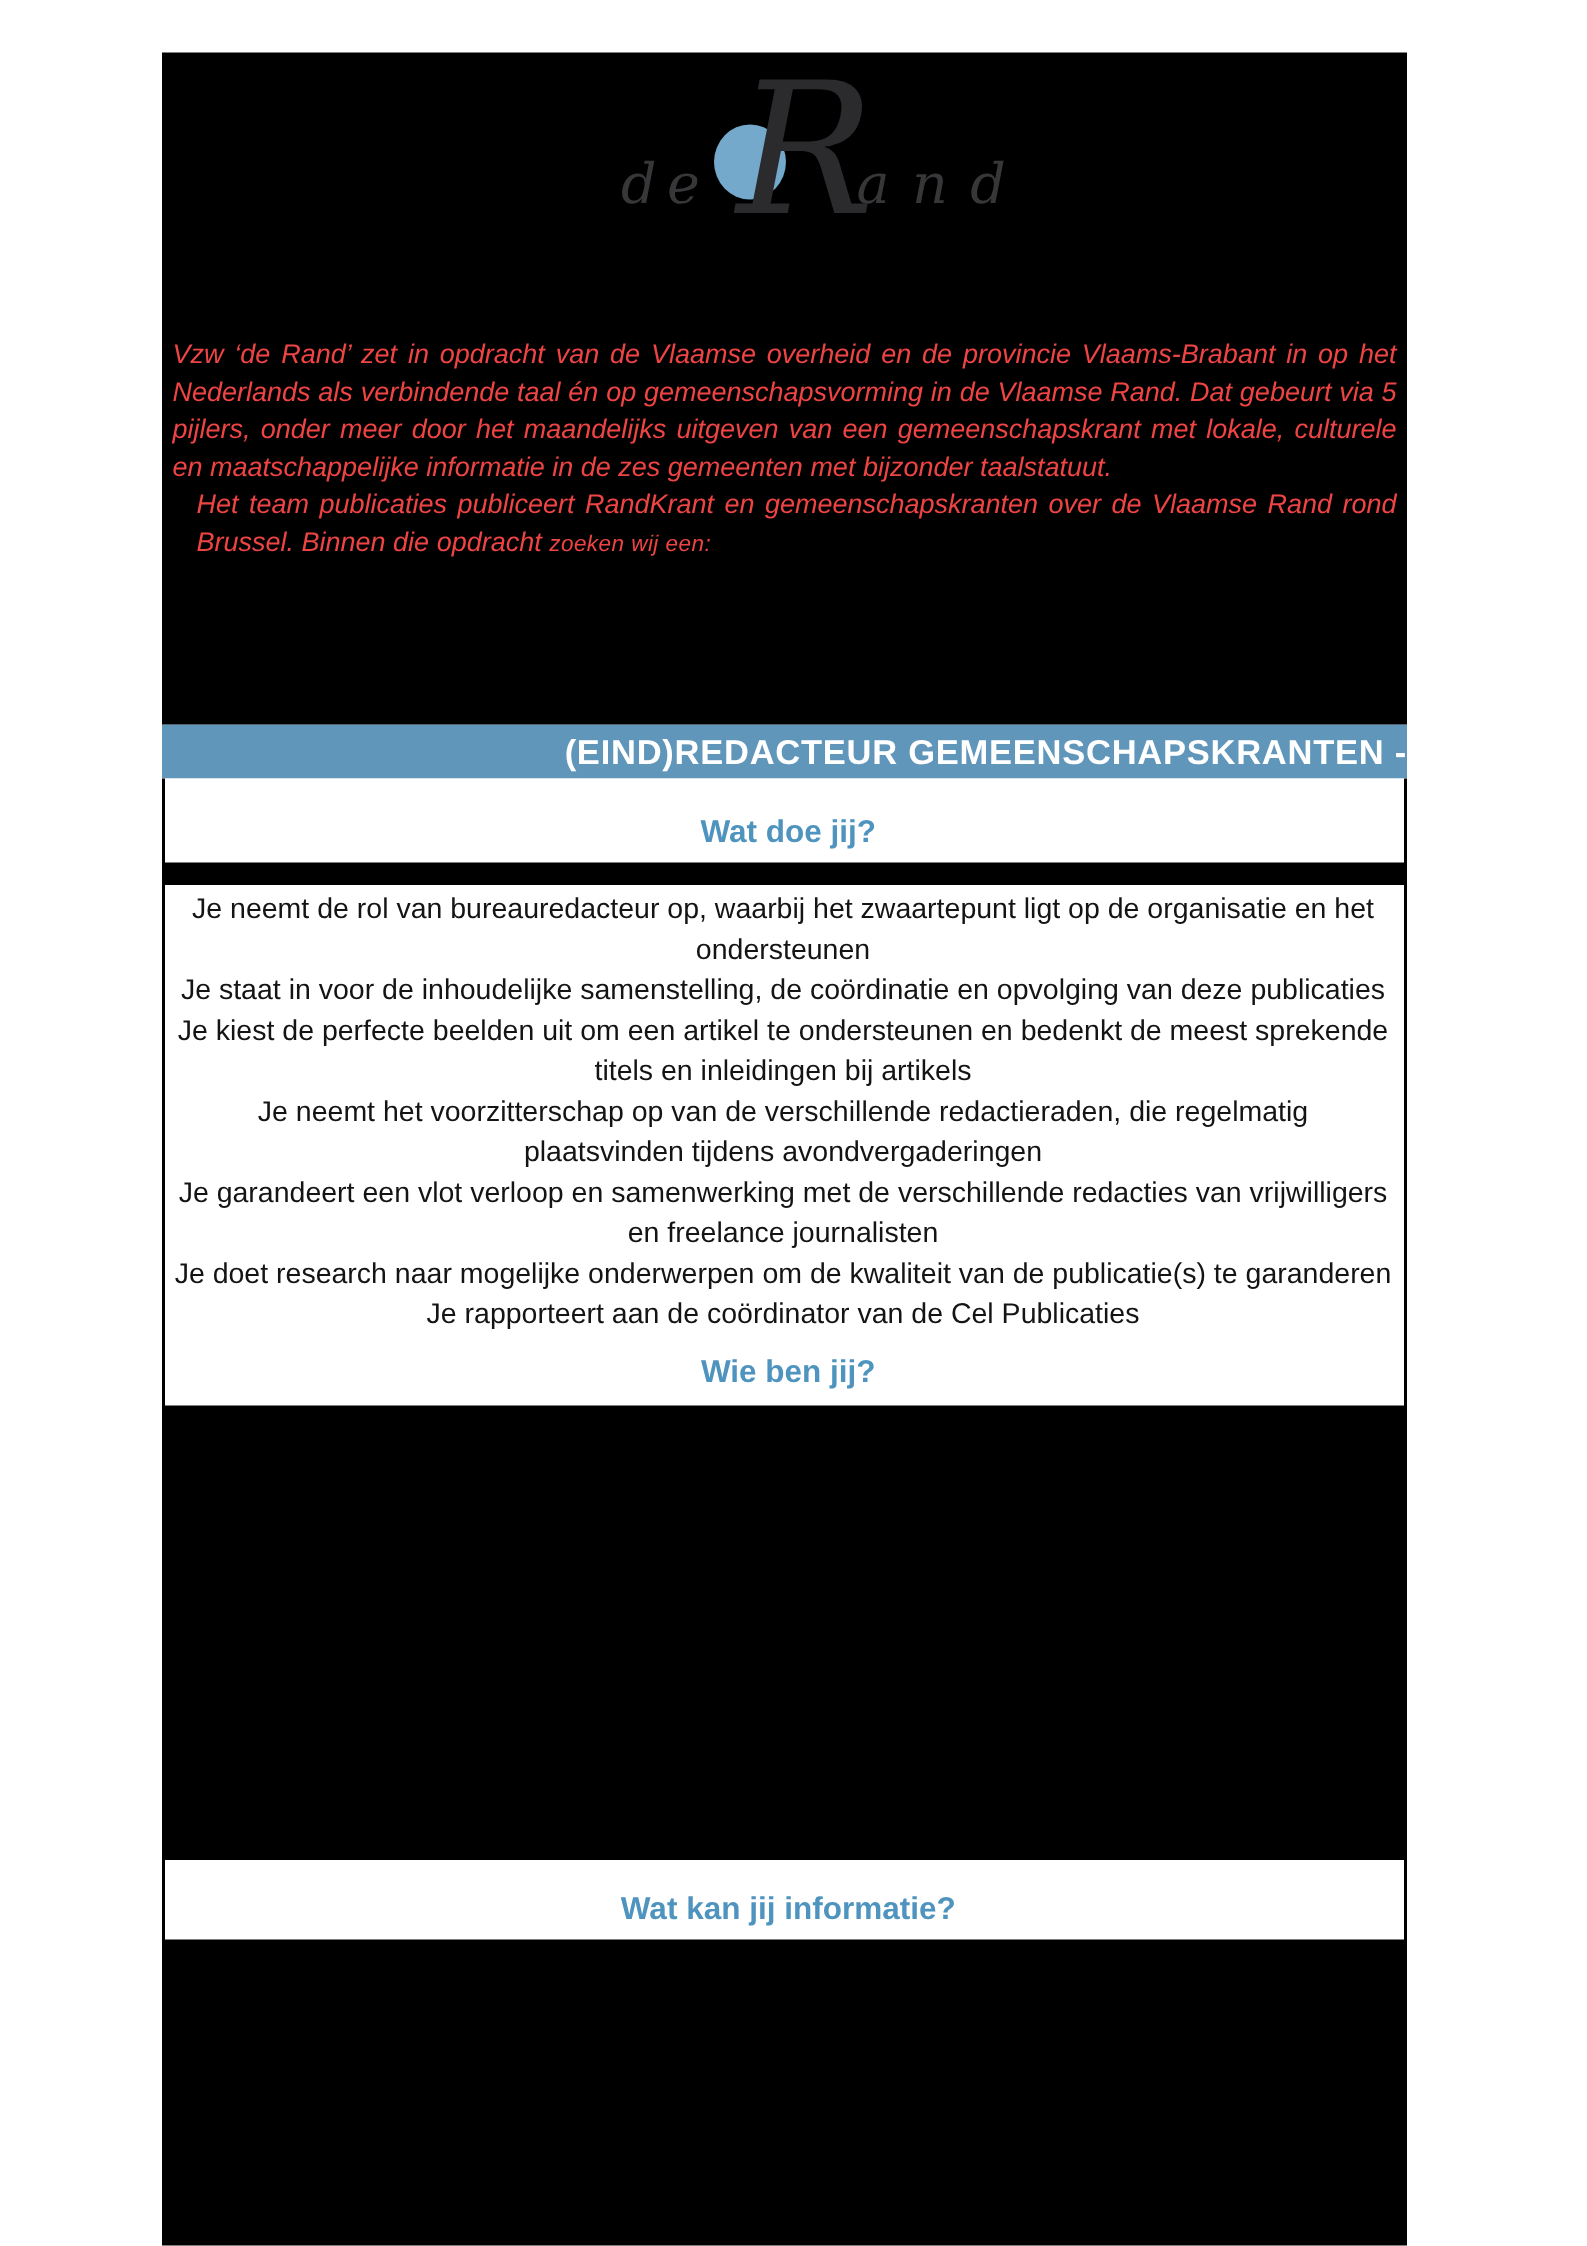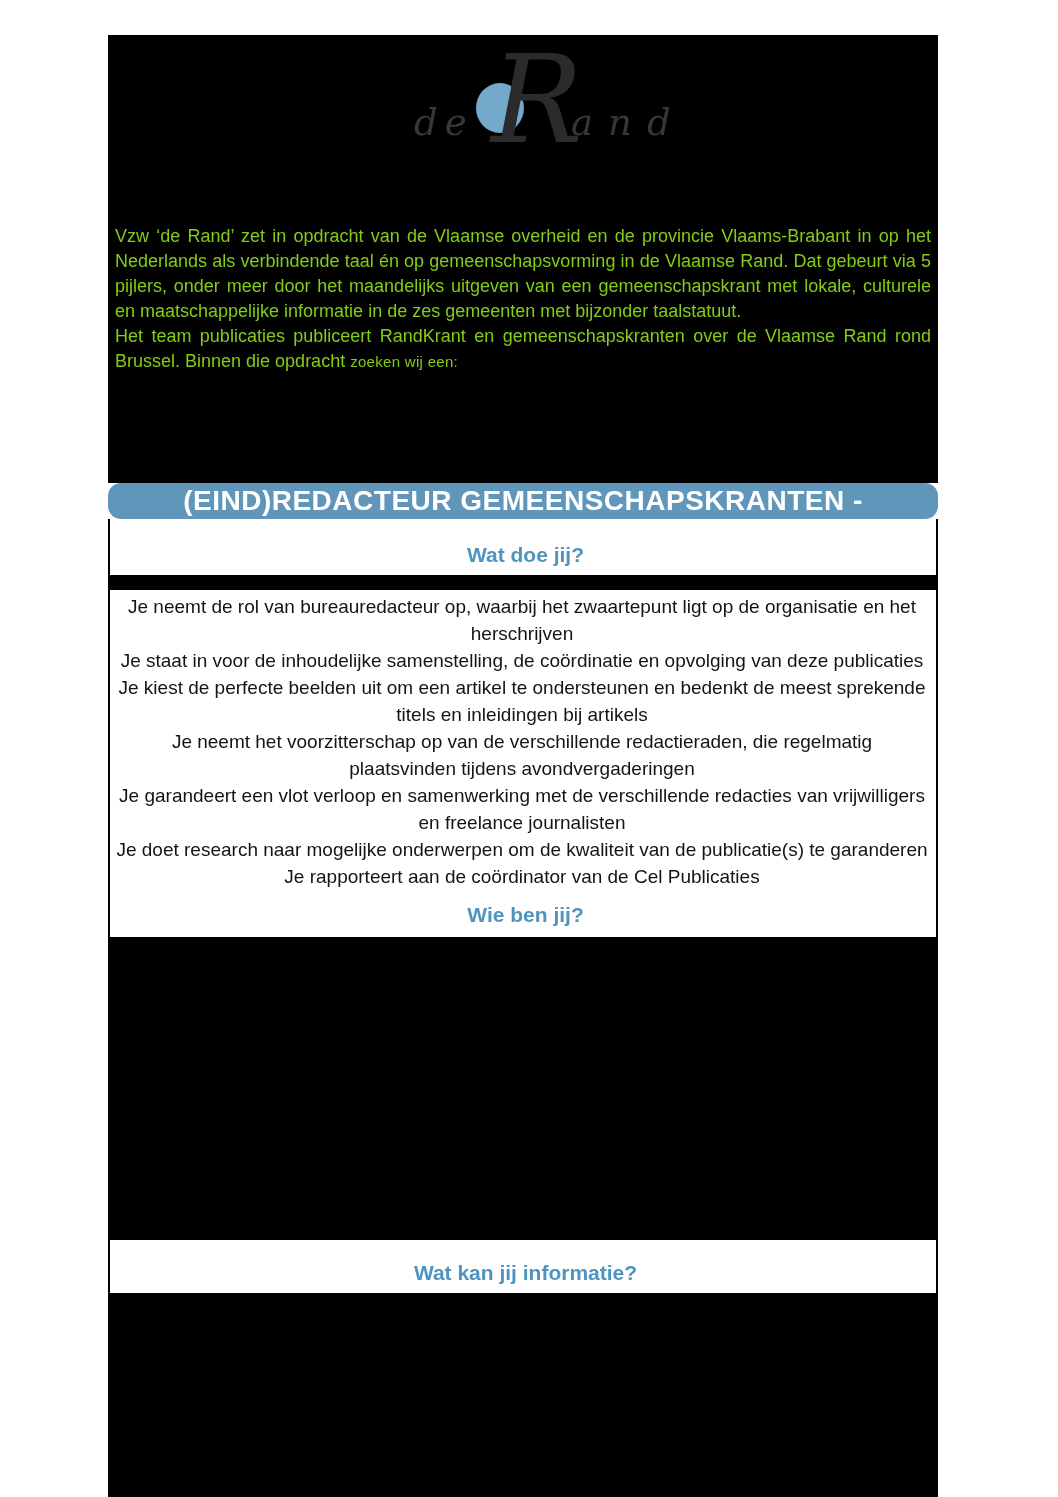--- a/index.html
+++ b/index.html
@@ -47,39 +47,39 @@
     position: absolute;
     left: 383px; top: -14px;
     font-family: "DejaVu Serif", serif;
     font-style: italic;
     font-size: 122px;
     line-height: 1.3;
     color: #2b2b2e;
   }
   .intro {
     padding: 37px 7px 0 7px;
+    font-style: italic;
     font-size: 18px;
     line-height: 25px;
-    color: #84cc16;
+    color: #ef4444;
     text-align: justify;
   }
-  .intro p + p { margin-top: 0; }
+  .intro p + p { margin-top: 0; margin-left: 16px; }
   .intro .small-tail { font-size: 15px; letter-spacing: 0.3px; }
 
   
   .banner {
     height: 36px;
     background: #6096ba;
     color: #ffffff;
     font-weight: bold;
-    font-size: 28px;
+    font-size: 23px;
     line-height: 36px;
-    text-align: center;
+    text-align: right;
     letter-spacing: 0.5px;
-    border-radius: 13px;
   }
 
   
   .body-box {
     background: #ffffff;
     border-left: 2px solid #000000;
     border-right: 2px solid #000000;
     height: 1146px;
     overflow: hidden;
     text-align: center;
@@ -136,21 +136,21 @@
     <span>(EIND)REDACTEUR GEMEENSCHAPSKRANTEN -</span>
   </div>
 
   <div class="body-box">
 
     <h2 class="section-heading h-what">Wat doe jij?</h2>
 
     <div class="black-band"></div>
 
     <div class="tasks">
-      <p>Je neemt de rol van bureauredacteur op, waarbij het zwaartepunt ligt op de organisatie en het herschrijven</p>
+      <p>Je neemt de rol van bureauredacteur op, waarbij het zwaartepunt ligt op de organisatie en het ondersteunen</p>
       <p>Je staat in voor de inhoudelijke samenstelling, de coördinatie en opvolging van deze publicaties</p>
       <p>Je kiest de perfecte beelden uit om een artikel te ondersteunen en bedenkt de meest sprekende titels en inleidingen bij artikels</p>
       <p>Je neemt het voorzitterschap op van de verschillende redactieraden, die regelmatig plaatsvinden tijdens avondvergaderingen</p>
       <p>Je garandeert een vlot verloop en samenwerking met de verschillende redacties van vrijwilligers en freelance journalisten</p>
       <p>Je doet research naar mogelijke onderwerpen om de kwaliteit van de publicatie(s) te garanderen</p>
       <p>Je rapporteert aan de coördinator van de Cel Publicaties</p>
     </div>
 
     <h2 class="section-heading h-who">Wie ben jij?</h2>
 

